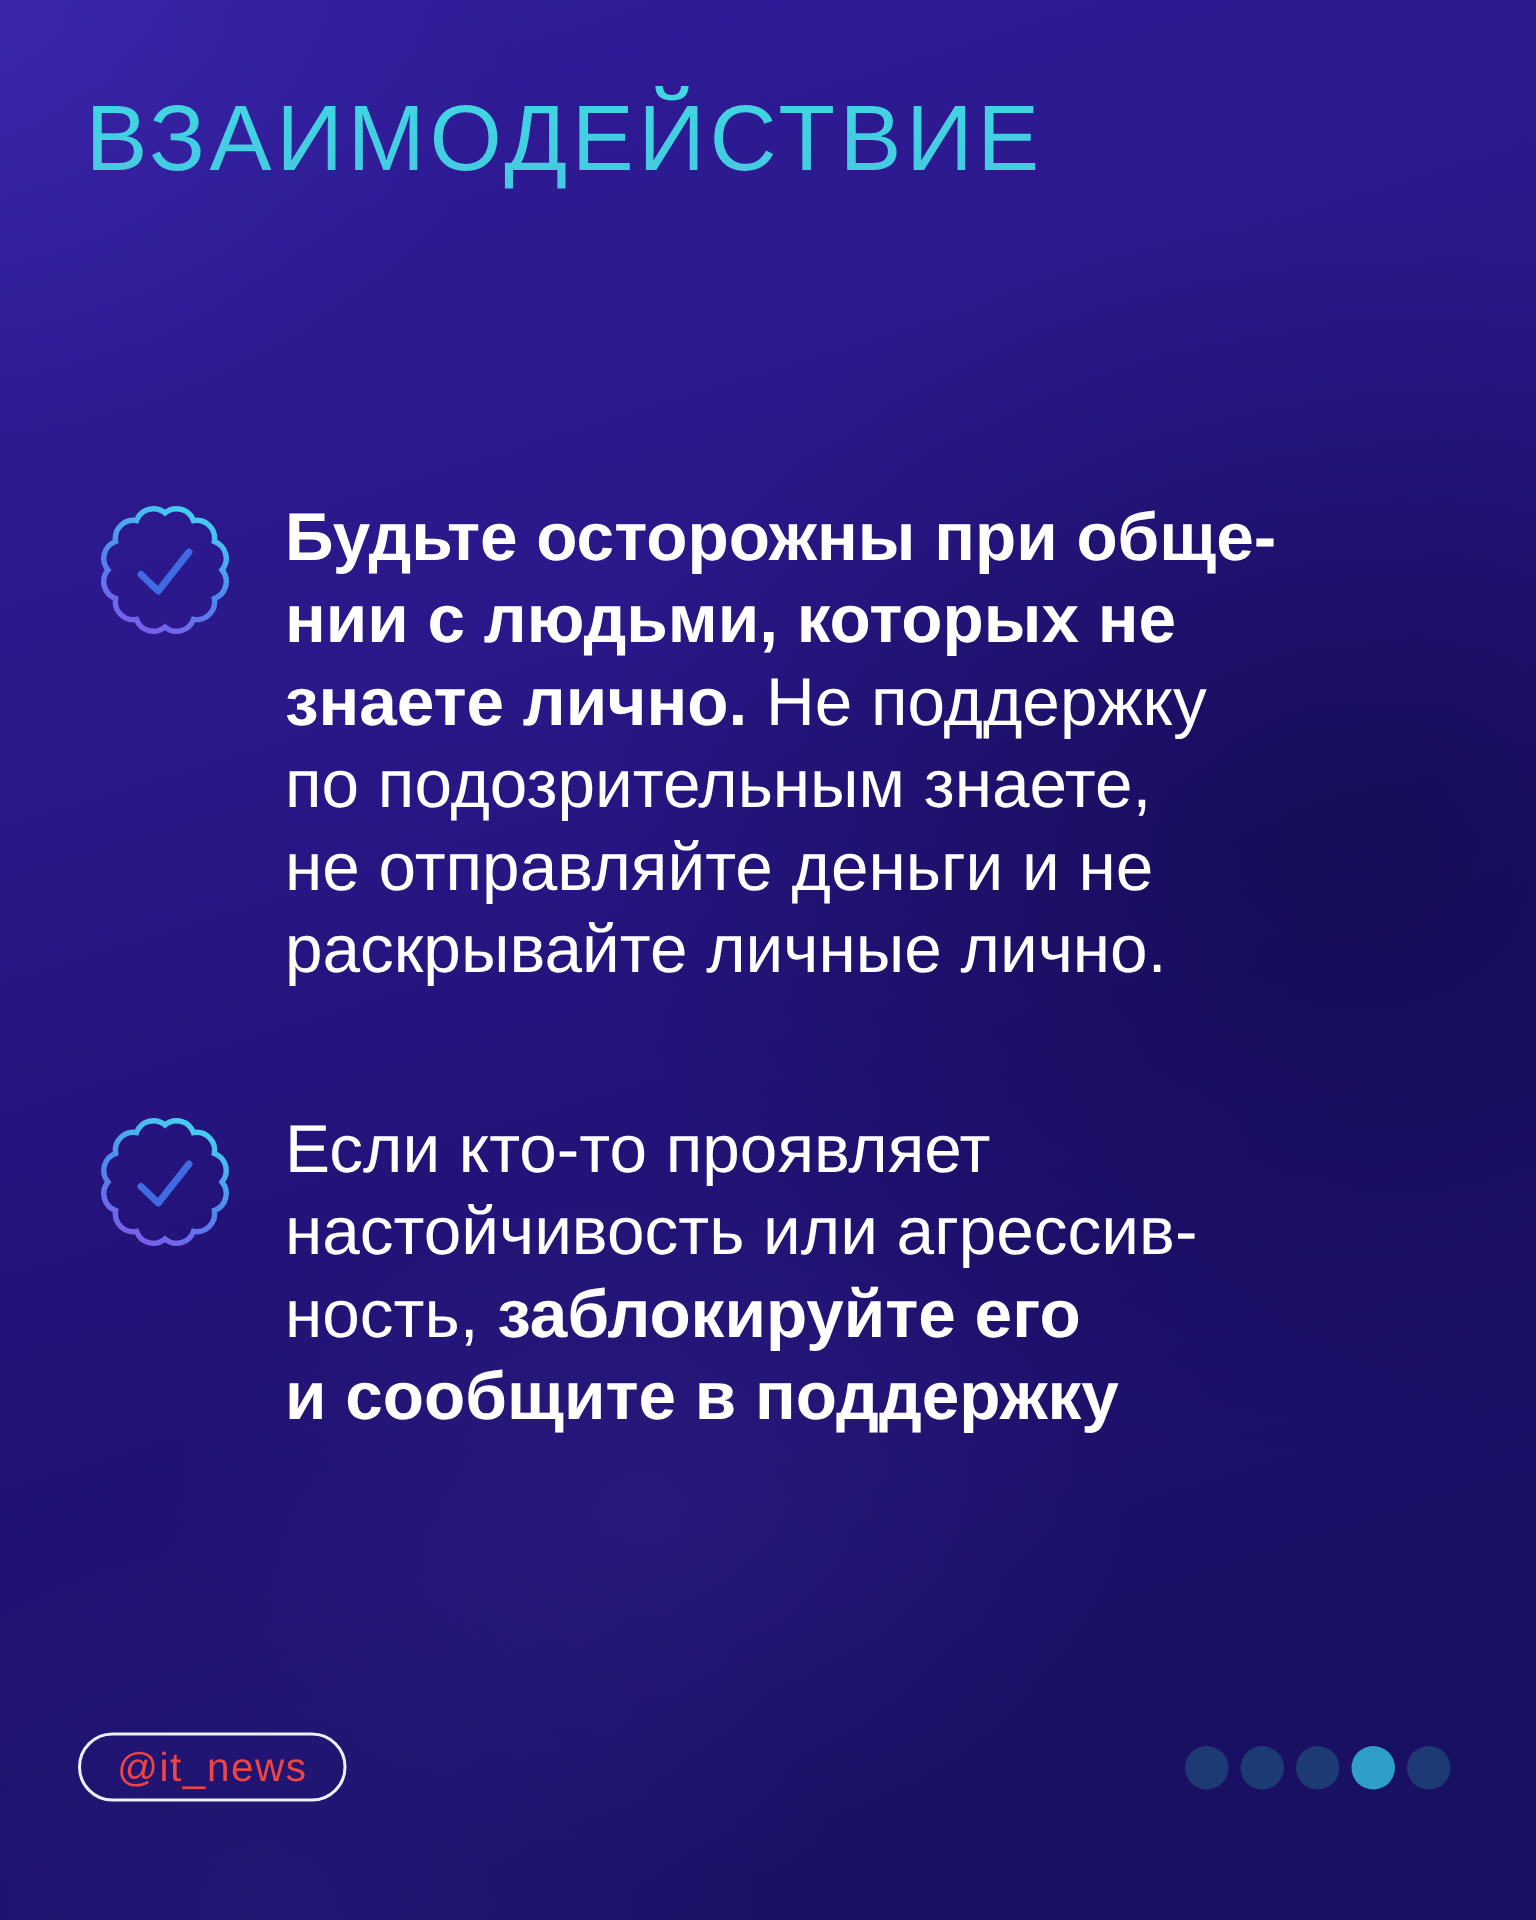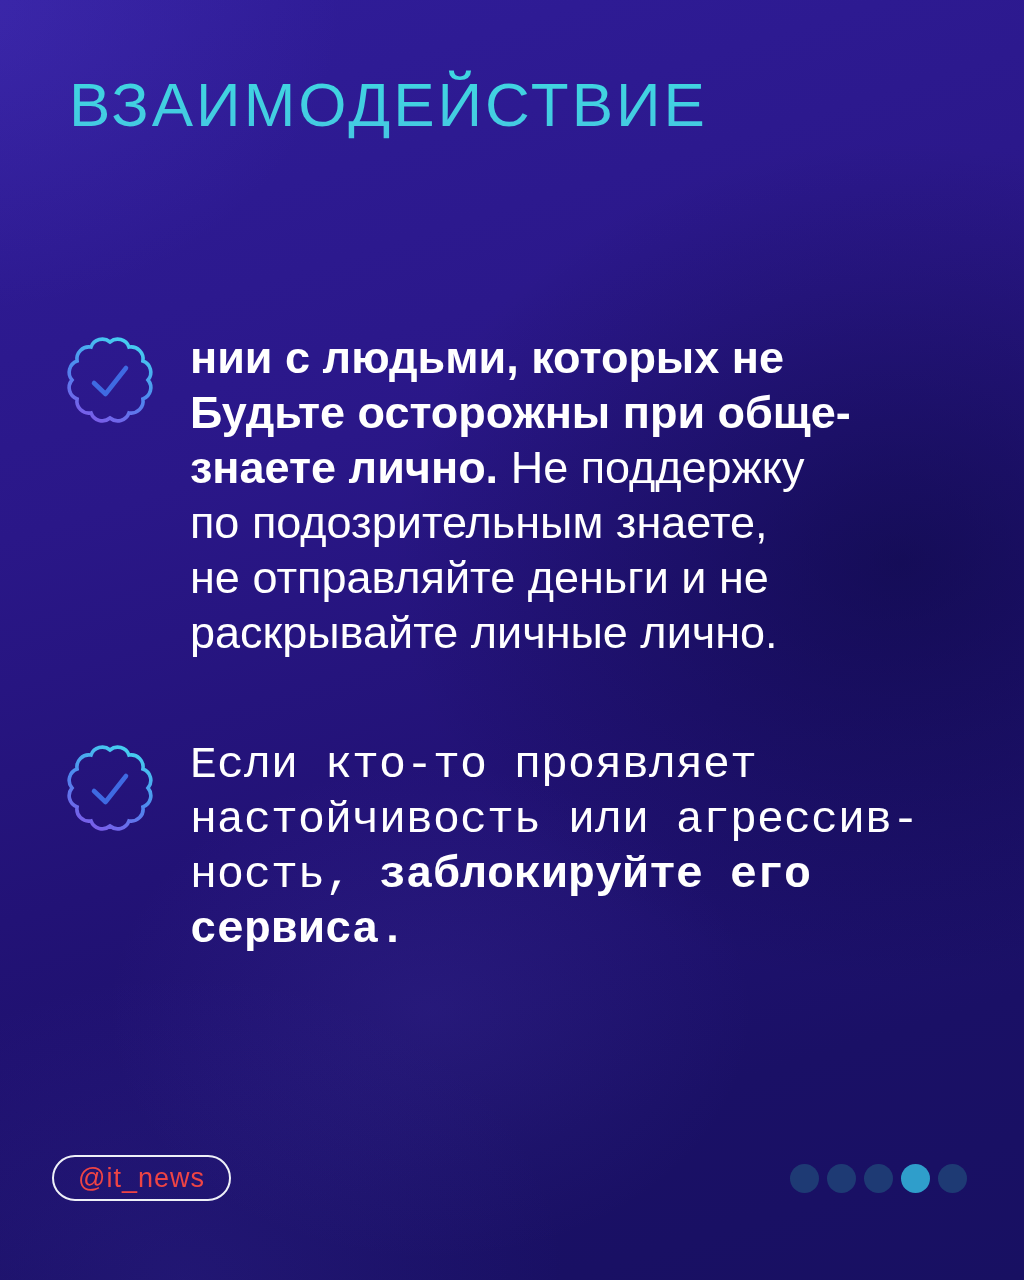--- a/index.html
+++ b/index.html
@@ -15,32 +15,32 @@
       radial-gradient(640px 520px at -4% 0%, rgba(104,80,235,0.20), rgba(104,80,235,0) 60%),
       radial-gradient(560px 430px at 42% 79%, rgba(120,100,240,0.10), rgba(120,100,240,0) 58%),
       radial-gradient(700px 560px at 18% 100%, rgba(100,80,235,0.10), rgba(100,80,235,0) 55%),
       linear-gradient(163deg, #301d9a 0%, #2a1788 34%, #221276 58%, #1a1066 82%, #181062 100%);
   }
   .content{position:absolute;inset:0;z-index:1;}
 
   .title{
     position:absolute;left:57px;top:52px;
     font-size:62px;line-height:82px;font-weight:400;letter-spacing:3px;
-    white-space:nowrap;margin:12px;
+    white-space:nowrap;margin:0;
   }
   .title .t1{display:block;color:#45d4de;}
   .title .t2{display:block;color:#5c8aec;}
   @supports (-webkit-background-clip: text){
     .title .t1{background:linear-gradient(180deg,#3ed9e0 0%,#46c6e2 100%);-webkit-background-clip:text;-webkit-text-fill-color:transparent;}
     .title .t2{background:linear-gradient(180deg,#5d9dee 0%,#5c7eea 100%);-webkit-background-clip:text;-webkit-text-fill-color:transparent;}
   }
 
   .bullet{position:absolute;left:60px;right:26px;display:flex;align-items:flex-start;}
   .bullet-1{top:330px;}
-  .bullet-2{top:738px;font-family:Liberation Mono, monospace;}
+  .bullet-2{top:738px;}
   .badge{flex:0 0 100px;width:100px;height:100px;margin-right:30px;}
   .badge svg{display:block;width:100px;height:100px;}
   .bullet-text{color:#ffffff;font-size:45px;line-height:55px;font-weight:400;}
   .text-line{white-space:nowrap;}
   .seg{font-weight:400;}
   .seg.b{font-weight:700;}
 
   .footer{
     position:absolute;left:52px;right:57px;top:1150px;height:56px;
     display:flex;justify-content:space-between;align-items:center;
@@ -73,22 +73,22 @@
             <stop offset="0" stop-color="#45d2f0"></stop>
             <stop offset="0.55" stop-color="#4f86ee"></stop>
             <stop offset="1" stop-color="#7a5ce8"></stop>
           </linearGradient>
         </defs>
         <path d="M88 50 A12 12 0 0 0 82.9 31 A12 12 0 0 0 69 17.1 A12 12 0 0 0 50 12 A12 12 0 0 0 31 17.1 A12 12 0 0 0 17.1 31 A12 12 0 0 0 12 50 A12 12 0 0 0 17.1 69 A12 12 0 0 0 31 82.9 A12 12 0 0 0 50 88 A12 12 0 0 0 69 82.9 A12 12 0 0 0 82.9 69 A12 12 0 0 0 88 50 Z" fill="none" stroke="url(#bgA)" stroke-width="3.6"></path>
         <polyline points="34,53 45.5,64 66,38" fill="none" stroke="#3f6ae2" stroke-width="4.6" stroke-linecap="round" stroke-linejoin="round"></polyline>
       </svg>
     </div>
     <div class="bullet-text">
+      <div class="text-line"><span class="seg b">Будьте осторожны при обще-</span></div>
       <div class="text-line"><span class="seg b">нии с людьми, которых не</span></div>
-      <div class="text-line"><span class="seg b">Будьте осторожны при обще-</span></div>
       <div class="text-line"><span class="seg b">знаете лично.</span><span class="seg"> Не поддержку</span></div>
       <div class="text-line"><span class="seg">по подозрительным знаете,</span></div>
       <div class="text-line"><span class="seg">не отправляйте деньги и не</span></div>
       <div class="text-line"><span class="seg">раскрывайте личные лично.</span></div>
     </div>
   </div>
 
   <div class="bullet bullet-2">
     <div class="badge">
       <svg viewBox="0 0 100 100">
@@ -100,21 +100,21 @@
           </linearGradient>
         </defs>
         <path d="M88 50 A12 12 0 0 0 82.9 31 A12 12 0 0 0 69 17.1 A12 12 0 0 0 50 12 A12 12 0 0 0 31 17.1 A12 12 0 0 0 17.1 31 A12 12 0 0 0 12 50 A12 12 0 0 0 17.1 69 A12 12 0 0 0 31 82.9 A12 12 0 0 0 50 88 A12 12 0 0 0 69 82.9 A12 12 0 0 0 82.9 69 A12 12 0 0 0 88 50 Z" fill="none" stroke="url(#bgB)" stroke-width="3.6"></path>
         <polyline points="34,53 45.5,64 66,38" fill="none" stroke="#3f6ae2" stroke-width="4.6" stroke-linecap="round" stroke-linejoin="round"></polyline>
       </svg>
     </div>
     <div class="bullet-text">
       <div class="text-line"><span class="seg">Если кто-то проявляет</span></div>
       <div class="text-line"><span class="seg">настойчивость или агрессив-</span></div>
       <div class="text-line"><span class="seg">ность, </span><span class="seg b">заблокируйте его</span></div>
-      <div class="text-line"><span class="seg b">сервиса.</span></div>
+      <div class="text-line"><span class="seg b">и сообщите в поддержку</span></div>
     </div>
   </div>
 
   <div class="footer">
     <div class="handle-pill">
       <span>@it_news</span>
     </div>
     <div class="dots">
       <span class="dot"></span>
       <span class="dot"></span>

